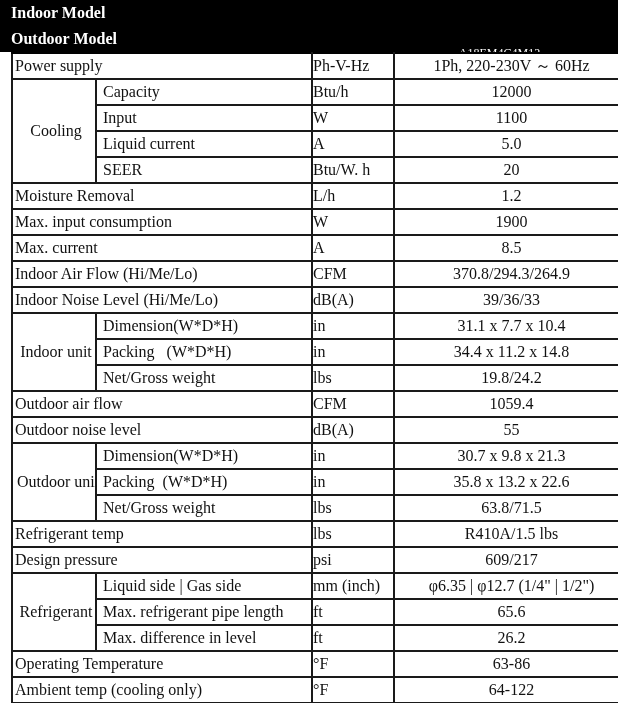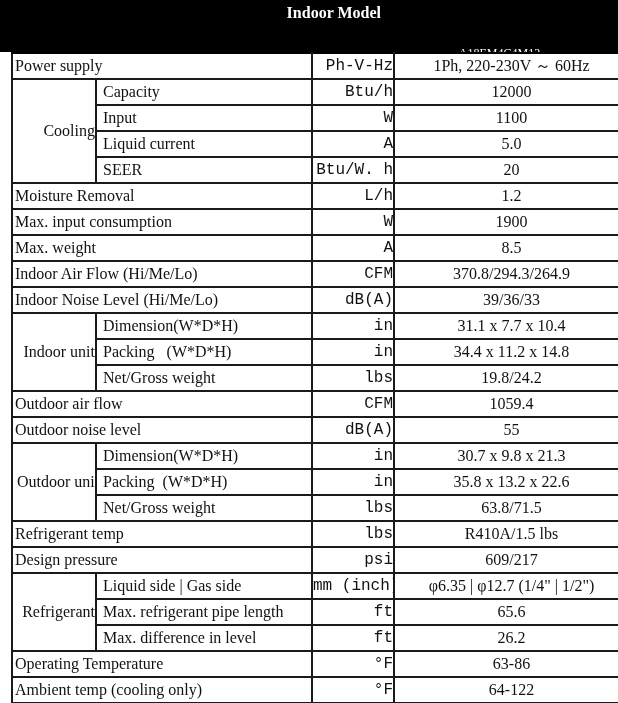--- a/index.html
+++ b/index.html
@@ -29,23 +29,23 @@
       color: #ffffff;
     }
     .header .hrow {
       position: absolute;
       left: 0;
       width: 618px;
       height: 26px;
     }
     .header .hlabel {
       position: absolute;
-      left: 0;
+      left: 11px;
       width: 381px;
-      text-align: right;
+      text-align: left;
       font-weight: bold;
       font-size: 16px;
       line-height: 26px;
     }
     .header .hval {
       position: absolute;
       left: 383px;
       width: 233px;
       text-align: center;
       font-size: 12px;
@@ -64,35 +64,39 @@
       border: 2px solid #1a1a1a;
       height: 22px;
       padding: 0;
       font-size: 16px;
       line-height: 22px;
       white-space: nowrap;
       overflow: hidden;
     }
     .grid td.lbl { padding-left: 2px; text-align: left; }
     .grid td.sub { padding-left: 6px; text-align: left; }
-    .grid td.grp { padding-left: 4px; text-align: right; vertical-align: middle; }
-    .grid td.unit { text-align: right; font-family: Liberation Mono, monospace; }
+    .grid td.grp { padding-left: 4px; text-align: center; vertical-align: middle; }
+    .grid td.unit { text-align: left; }
     .grid td.val { text-align: center; font-family: Liberation Serif, serif; }
     .grid tr { height: 26px; }
     .grid tr:first-child td { border-top: 2px solid #000; }
   </style>
 </head>
 <body>
 
 <div class="spec-table">
 
   <div class="header">
     <div class="hrow" style="top:0;">
       <div class="hlabel">Indoor Model</div>
       <div class="hval">A18EM4C4M12</div>
+    </div>
+    <div class="hrow" style="top:26px;">
+      <div class="hlabel">Outdoor Model</div>
+      <div class="hval">A18CI4C4M12</div>
     </div>
   </div>
 
   <table class="grid">
     <colgroup>
       <col style="width:84px">
       <col style="width:216px">
       <col style="width:82px">
       <col style="width:235px">
     </colgroup>
@@ -129,21 +133,21 @@
         <td class="lbl" colspan="2">Moisture Removal</td>
         <td class="unit">L/h</td>
         <td class="val">1.2</td>
       </tr>
       <tr>
         <td class="lbl" colspan="2">Max. input consumption</td>
         <td class="unit">W</td>
         <td class="val">1900</td>
       </tr>
       <tr>
-        <td class="lbl" colspan="2">Max. weight</td>
+        <td class="lbl" colspan="2">Max. current</td>
         <td class="unit">A</td>
         <td class="val">8.5</td>
       </tr>
       <tr>
         <td class="lbl" colspan="2">Indoor Air Flow (Hi/Me/Lo)</td>
         <td class="unit">CFM</td>
         <td class="val">370.8/294.3/264.9</td>
       </tr>
       <tr>
         <td class="lbl" colspan="2">Indoor Noise Level (Hi/Me/Lo)</td>

